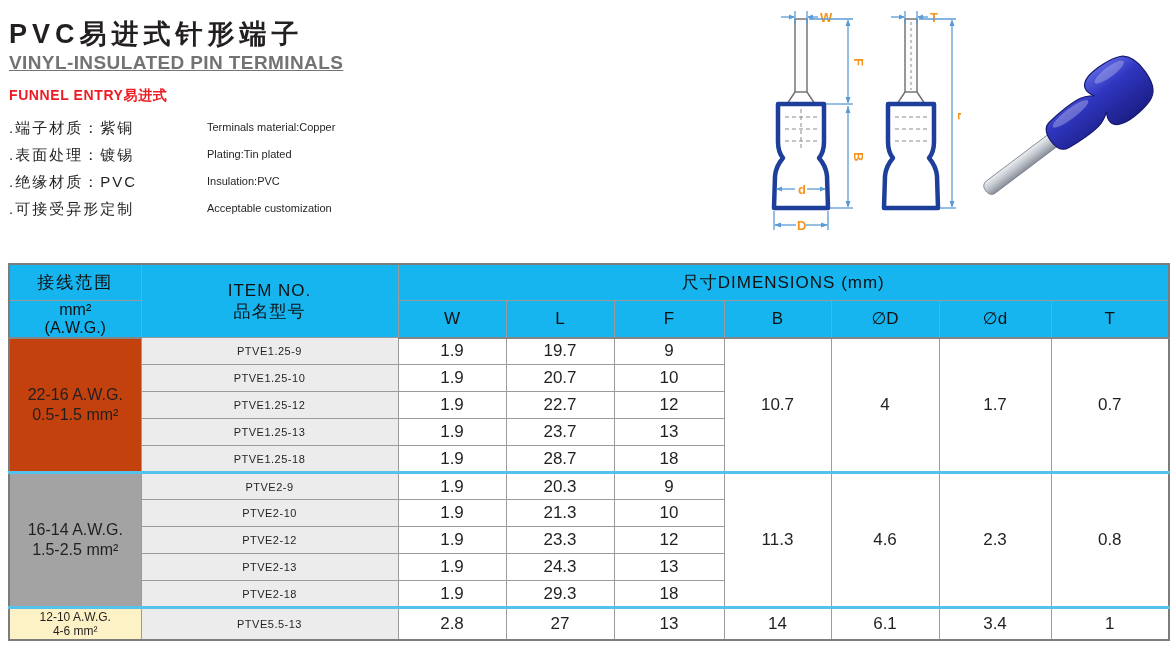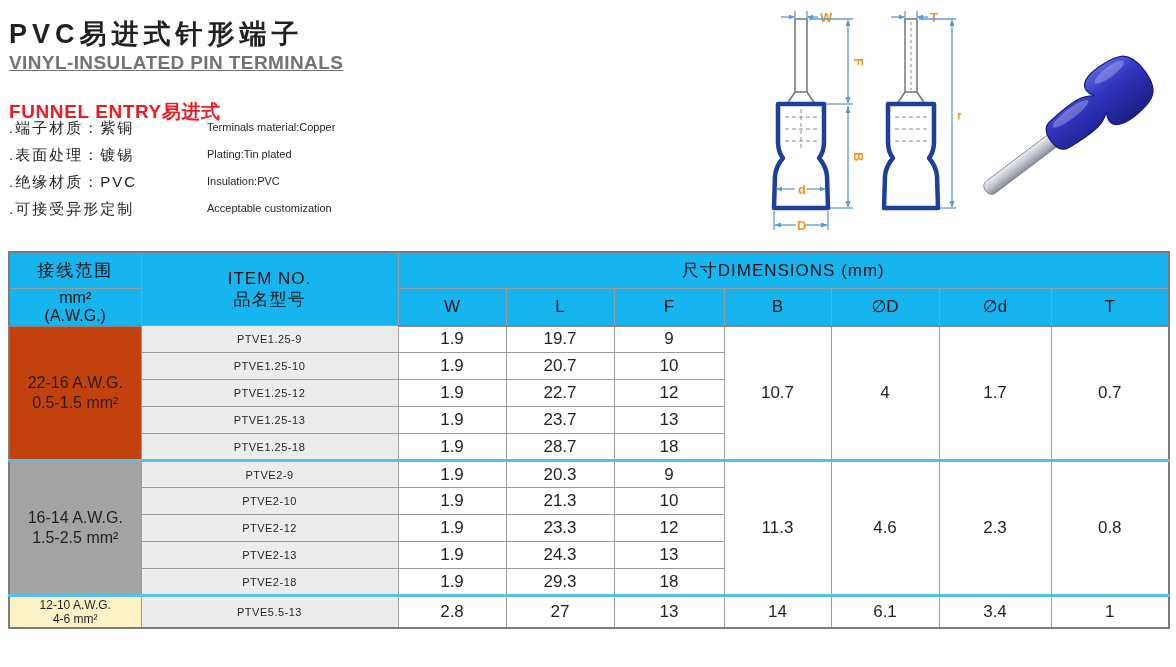--- a/index.html
+++ b/index.html
@@ -3,41 +3,41 @@
 <meta charset="utf-8">
 <style>
   * { margin:0; padding:0; box-sizing:border-box; }
   html,body { width:1176px; height:667px; background:#ffffff; overflow:hidden;
     font-family:"Liberation Sans", sans-serif; color:#231f20; }
 
   
   .title-block { position:absolute; left:9px; top:16px; }
   .title-cn { font-size:27px; font-weight:bold; letter-spacing:5px; color:#231f20; }
   .title-en { font-size:19px; font-weight:bold; letter-spacing:0.4px; color:#737373;text-decoration:underline; }
-  .title-red { font-size:19px; font-weight:bold; letter-spacing:0.6px; margin-top:25px; color:#ed1c24; }
+  .title-red { font-size:14px; font-weight:bold; letter-spacing:0.6px; margin-top:13px; color:#ed1c24; }
 
   
   .specs { position:absolute; left:9px; top:114px; display:grid;
            grid-template-columns:198px auto; row-gap:0; }
   .spec-cn { font-size:15px; letter-spacing:2px; line-height:27px; }
   .spec-en { font-size:11px; line-height:27px; }
 
   
   .drawing { position:absolute; left:756px; top:6px; }
   .dim { stroke:#5b9bd5; stroke-width:1.3; fill:none; }
   .dimlabel { fill:#f7941d; font-size:13px; font-weight:bold; font-family:"Liberation Sans",sans-serif; }
   .outline-blue { fill:#ffffff; stroke:#1d3f9b; stroke-width:4.5; stroke-linejoin:round; }
   .pin { fill:#fcfcfc; stroke:#6d6d6d; stroke-width:1.4; }
   .serr { stroke:#8a8a8a; stroke-width:1; stroke-dasharray:4 3; }
 
   
   .photo { position:absolute; left:952px; top:32px; }
 
   
-  table.spec-table { position:absolute; left:8px; top:251px; border-collapse:collapse;
+  table.spec-table { position:absolute; left:8px; top:263px; border-collapse:collapse;
     table-layout:fixed; width:1160px; border:2px solid #7c7c7c; }
   .spec-table th, .spec-table td { border:1px solid #9b9b9b; text-align:center;
     vertical-align:middle; padding:0; }
   .spec-table th { background:#16b5ef; font-weight:normal; color:#111; }
   tr.hrow1 { height:36px; }
   tr.hrow2 { height:36px; }
   tr.body-row { height:27px; }
   tr.last-row { height:32px; }
   .hd-range1 { font-size:17px; letter-spacing:2px; }
   .hd-range2 { font-size:16px; line-height:18px; }

